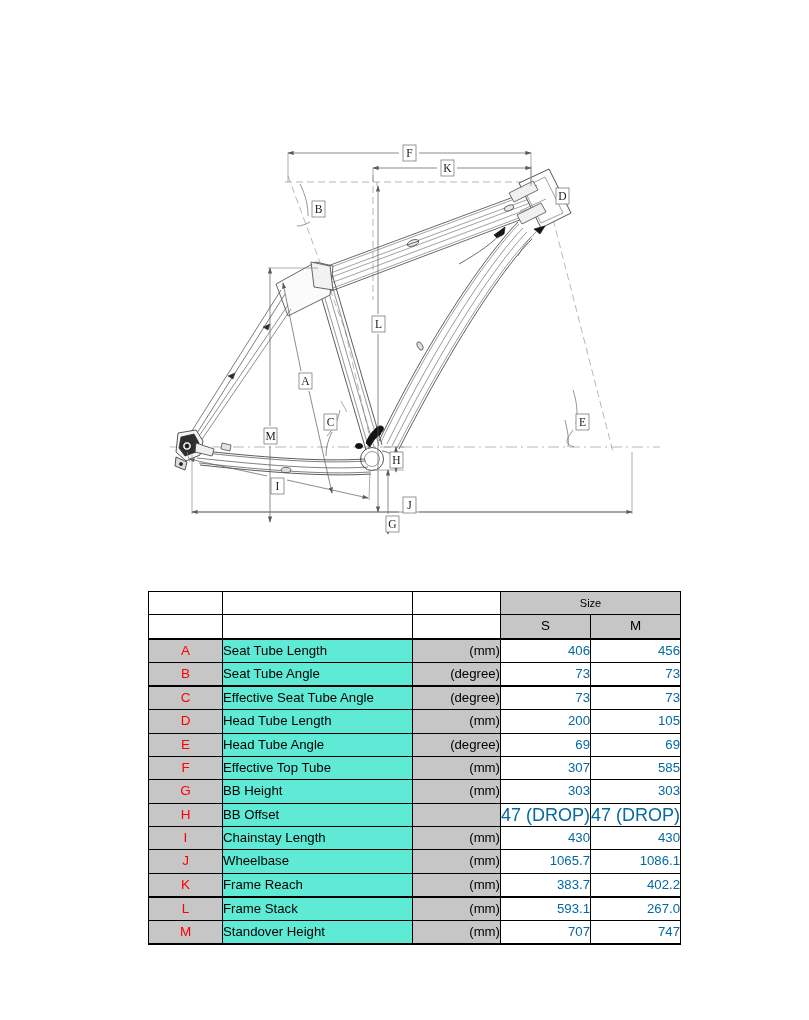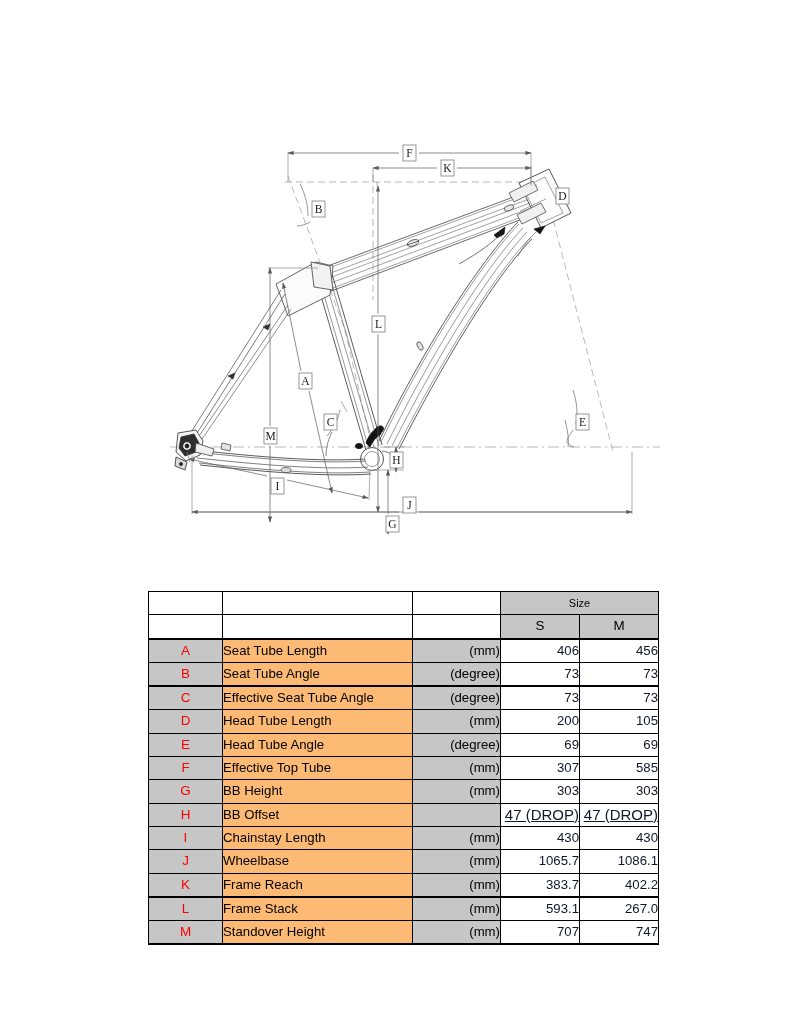--- a/index.html
+++ b/index.html
@@ -19,24 +19,24 @@
       border:1px solid #000;padding:0;margin:0;
       height:22.3px;line-height:22.3px;
       font-weight:normal;overflow:hidden;white-space:nowrap;}
 
   .col-letter{width:74px;}
   .col-label{width:190px;}
   .col-unit{width:88px;}
   .col-size{width:79px;}
 
   td.letter{background:#c6c6c6;color:#ff0000;text-align:center;font-size:13.5px;}
-  td.label{background:#fdba74;color:#000;text-align:left;padding-left:5px;}
+  td.label{background:#5eead4;color:#000;text-align:left;padding-left:5px;}
   td.unit{background:#c6c6c6;color:#000;text-align:right;padding-left:3px;}
-  td.val{background:#ffffff;color:#0f172a;text-align:right;padding-right:3px;}
-  td.val.tight{padding-right:0;font-size:15px;text-decoration:underline;}
+  td.val{background:#ffffff;color:#0369a1;text-align:right;padding-right:3px;}
+  td.val.tight{padding-right:0;font-size:18px;}
 
   th.size-head{background:#c6c6c6;text-align:center;font-size:11px;}
   th.sizecol-head{background:#c6c6c6;text-align:center;font-size:13.4px;}
   th.spacer{border:none;background:transparent;height:22.3px;}
 
   
   tr.thick-bottom td, tr.thick-bottom th{border-bottom:2px solid #000;}
   tr.thick-top td, tr.thick-top th{border-top:2px solid #000;}
   td.thick-left{border-left:2px solid #000;}
   td.thick-right{border-right:2px solid #000;}

